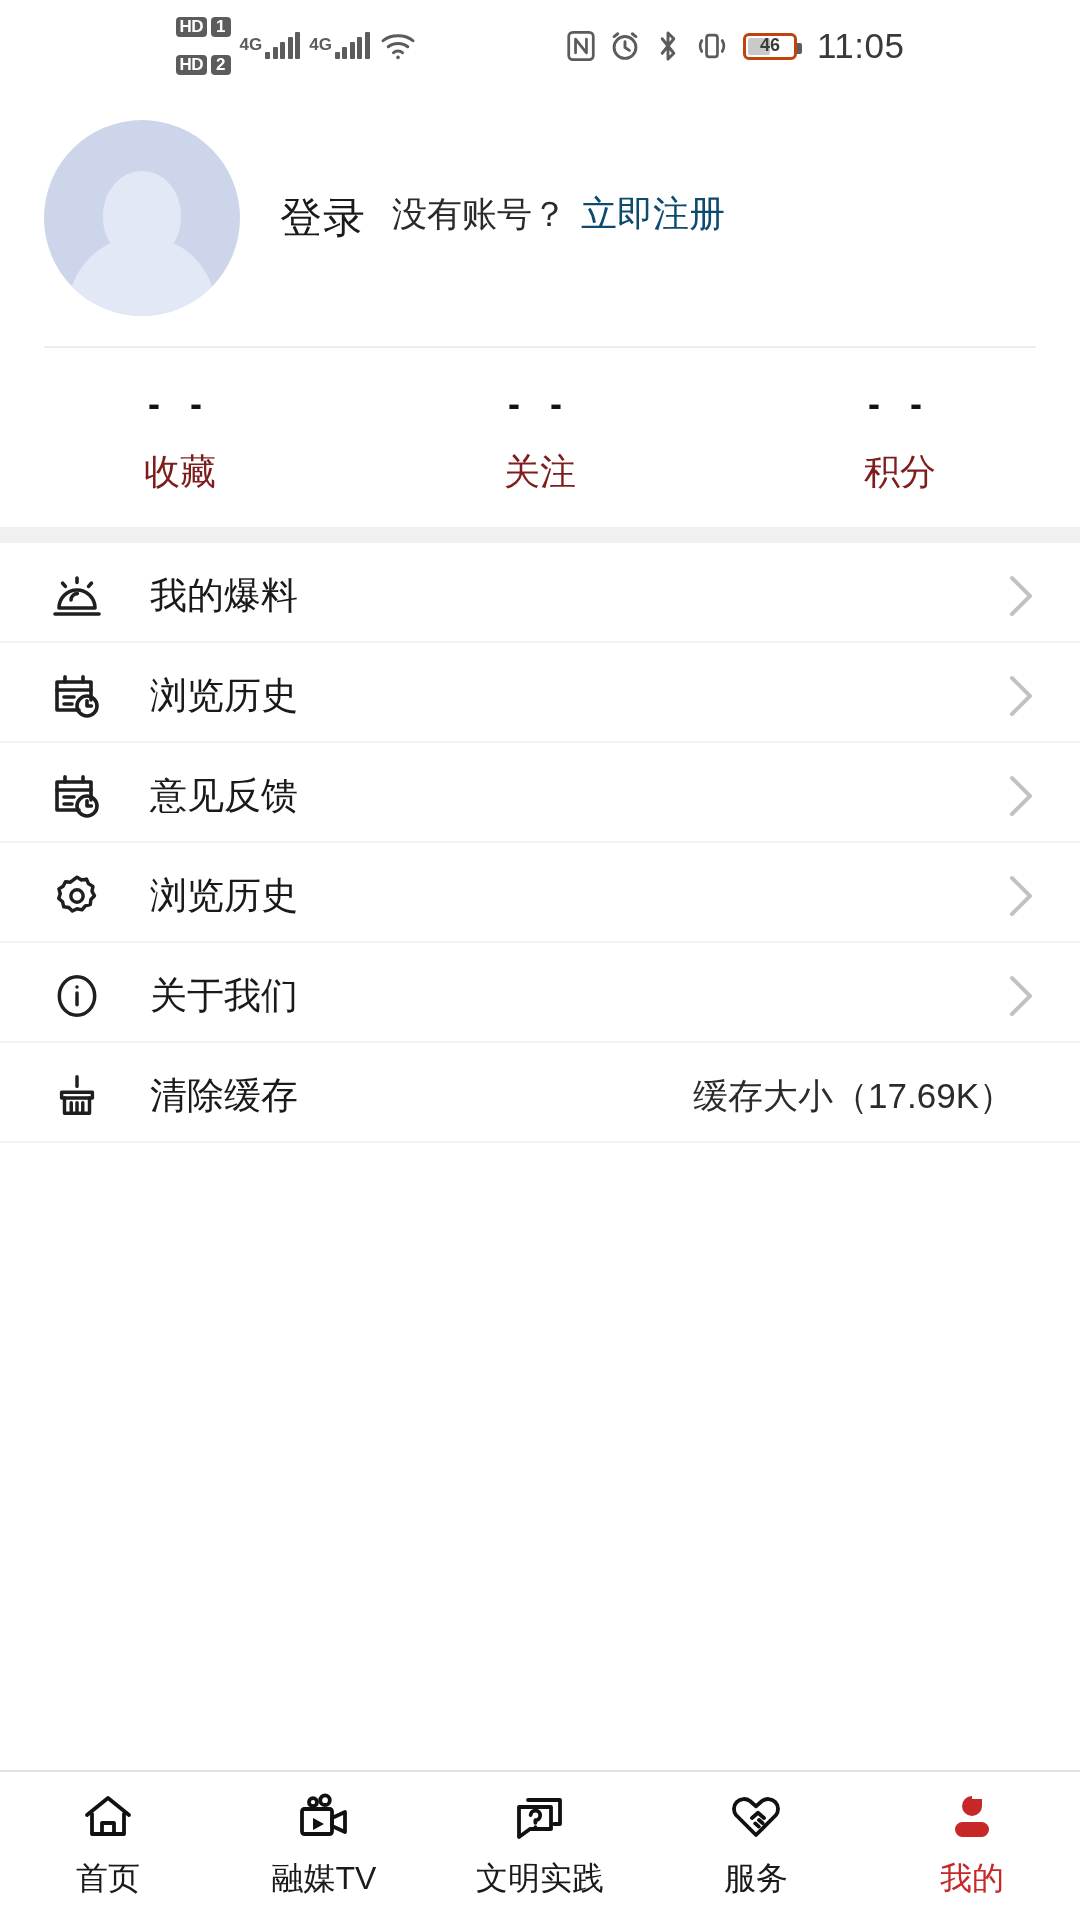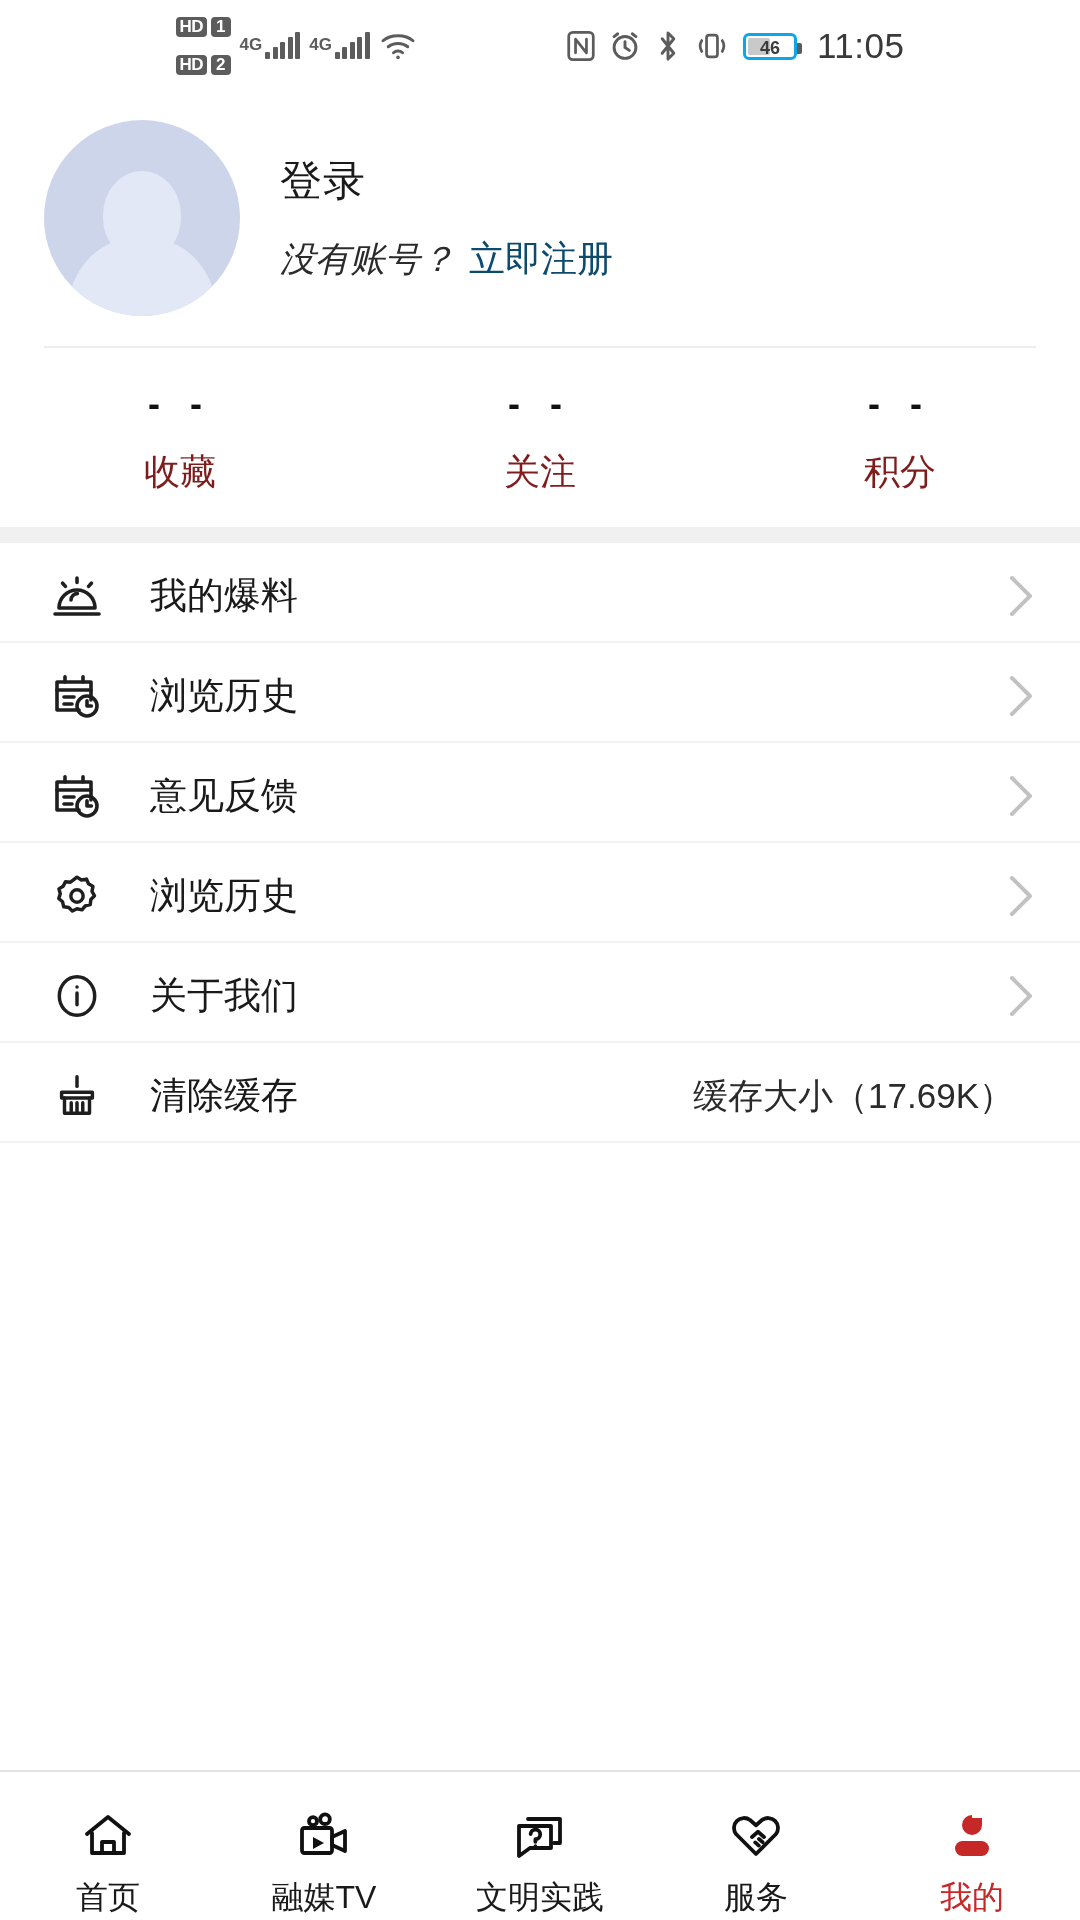--- a/index.html
+++ b/index.html
@@ -63,25 +63,25 @@
   .bars { display: flex; align-items: flex-end; gap: 2.5px; height: 26px; }
   .bars i { width: 5px; background: #5c5c5c; border-radius: 1px; display: block; }
   .bars i:nth-child(1) { height: 7px; }
   .bars i:nth-child(2) { height: 12px; }
   .bars i:nth-child(3) { height: 17px; }
   .bars i:nth-child(4) { height: 22px; }
   .bars i:nth-child(5) { height: 27px; }
   .icon-sb { color: #5c5c5c; display: flex; align-items: center; }
   .battery {
     width: 54px; height: 27px;
-    border: 3px solid #0ea5e9;
+    border: 3px solid #c2410c;
     border-radius: 6px;
     position: relative;
     display: flex;
-    align-items: flex-end;
+    align-items: flex-start;
     justify-content: center;
   }
   .battery:after {
     content: "";
     position: absolute;
     right: -8px; top: 7px;
     width: 5px; height: 11px;
     background: #5c5c5c;
     border-radius: 0 2px 2px 0;
   }
@@ -132,37 +132,36 @@
     position: absolute;
     left: 50%; bottom: -30px;
     transform: translateX(-50%);
     width: 148px; height: 110px;
     border-radius: 74px 74px 0 0;
     background: #e2e8f5;
   }
   .profile-text {
     margin-left: 40px;
     display: flex;
-    flex-direction: column;
+    flex-direction: row;
     gap: 26px;
   }
   .login-title {
     font-size: 42px;
     color: #1a1a1a;
     letter-spacing: 1px;
   }
   .register-line {
     display: flex;
     align-items: baseline;
     gap: 14px;
   }
   .register-q {
     font-size: 35px;
     color: #2b2b2b;
-    font-style: italic;
   }
   .register-link {
     font-size: 36px;
     color: #0c4a6e;
   }
 
   .divider-thin {
     height: 2px;
     background: #ededed;
     margin: 0 44px;
@@ -237,21 +236,20 @@
 
   .filler { flex: 1; background: #ffffff; }
 
   
   .tabbar {
     height: 150px;
     flex: 0 0 150px;
     display: flex;
     border-top: 2px solid #e2e2e2;
     background: #ffffff;
-    align-items: flex-end;
   }
   .tab {
     flex: 1;
     display: flex;
     flex-direction: column;
     align-items: center;
     justify-content: center;
     gap: 14px;
   }
   .tab-icon {

